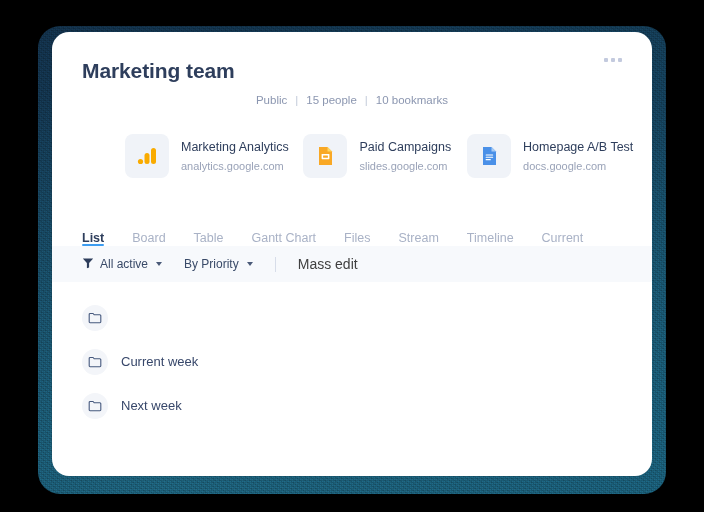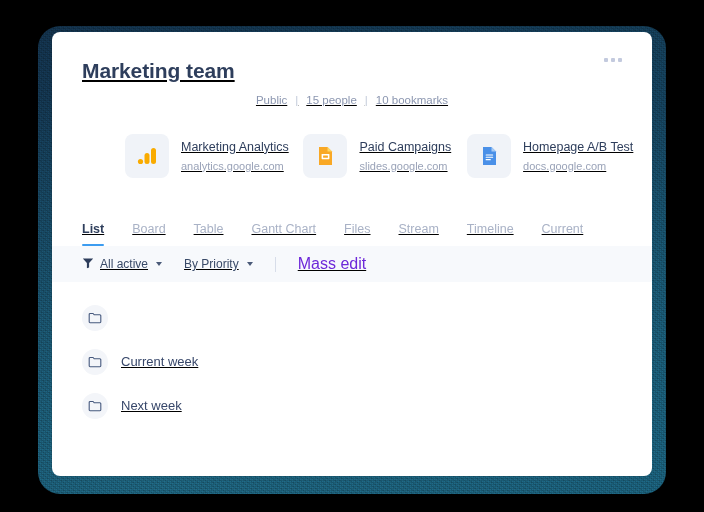--- a/index.html
+++ b/index.html
@@ -41,24 +41,23 @@
   }
 
   
   #card {
     position: absolute;
     left: 52px;
     top: 32px;
     width: 600px;
     height: 444px;
     background: #ffffff;
-    border-radius: 8px;
+    border-radius: 17px;
     overflow: hidden;
     z-index: 3;
-    text-decoration: underline;
   }
 
   
   .header { padding: 26px 30px 0 30px; position: relative; }
 
   .page-title {
     font-size: 21px;
     font-weight: bold;
     color: #2e3e5c;
     letter-spacing: -0.1px;
@@ -142,21 +141,20 @@
     gap: 28px;
     padding: 0 30px;
     margin-top: 36px;
     height: 32px;
     position: relative;
   }
   .tab {
     font-size: 12.5px;
     color: #a9b2c6;
     line-height: 16px;
-    padding-bottom: 9px;
     cursor: pointer;
     position: relative;
     white-space: nowrap;
   }
   .tab.active { color: #2e3e5c; font-weight: bold; }
   .tab.active::after {
     content: "";
     position: absolute;
     left: 0; right: 0; bottom: 0;
     height: 2.5px;
@@ -188,22 +186,22 @@
     border-right: 3.5px solid transparent;
     border-top: 4px solid #4a5a78;
     margin-left: 2px;
   }
   .vdivider {
     width: 1px;
     height: 15px;
     background: #d7dde9;
   }
   .mass-edit {
-    font-size: 16px;
-    color: #6d28d9;
+    font-size: 14px;
+    color: #404040;
     cursor: pointer;
     white-space: nowrap;
   }
 
   
   .list { padding: 14px 30px 0 30px; }
   .list-item {
     display: flex;
     align-items: center;
     gap: 13px;

